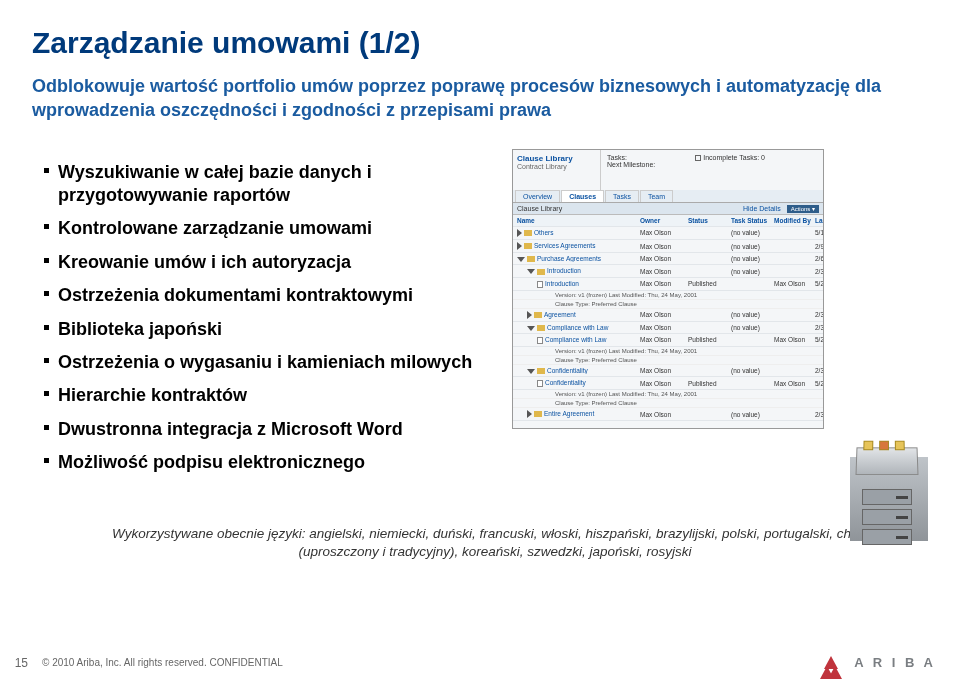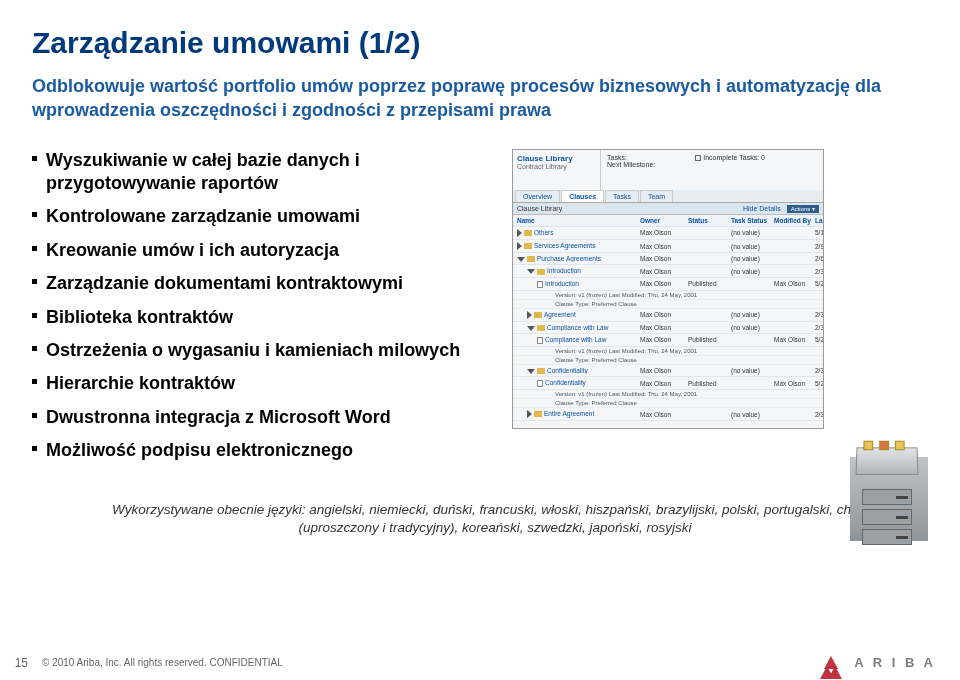--- a/index.html
+++ b/index.html
@@ -31,21 +31,21 @@
   }
   .content-row {
     display: flex;
     gap: 10px;
   }
   .bullets {
     flex: 0 0 470px;
   }
   .bullets ul {
     list-style: none;
-    margin: 0;
+    margin: 12px;
     padding: 0;
   }
   .bullets li {
     position: relative;
     padding: 0 0 10px 14px;
     color: #000;
     font-size: 18px;
     font-weight: bold;
     line-height: 1.3;
   }
@@ -215,22 +215,22 @@
 <div class="slide">
   <h1 class="title">Zarządzanie umowami (1/2)</h1>
   <p class="subtitle">Odblokowuje wartość portfolio umów poprzez poprawę procesów biznesowych i automatyzację dla wprowadzenia oszczędności i zgodności z przepisami prawa</p>
 
   <div class="content-row">
     <div class="bullets">
       <ul id="bullet-ul">
           <li>Wyszukiwanie w całej bazie danych i przygotowywanie raportów</li>
           <li>Kontrolowane zarządzanie umowami</li>
           <li>Kreowanie umów i ich autoryzacja</li>
-          <li>Zarządzanie dokumentami kontraktowymi</li>
-          <li>Biblioteka kontraktów</li>
+          <li>Ostrzeżenia dokumentami kontraktowymi</li>
+          <li>Biblioteka japoński</li>
           <li>Ostrzeżenia o wygasaniu i kamieniach milowych</li>
           <li>Hierarchie kontraktów</li>
           <li>Dwustronna integracja z Microsoft Word</li>
           <li>Możliwość podpisu elektronicznego</li>
         </ul>
     </div>
 
     <div class="right-col">
       <div class="screenshot">
         <div class="ss-top">

